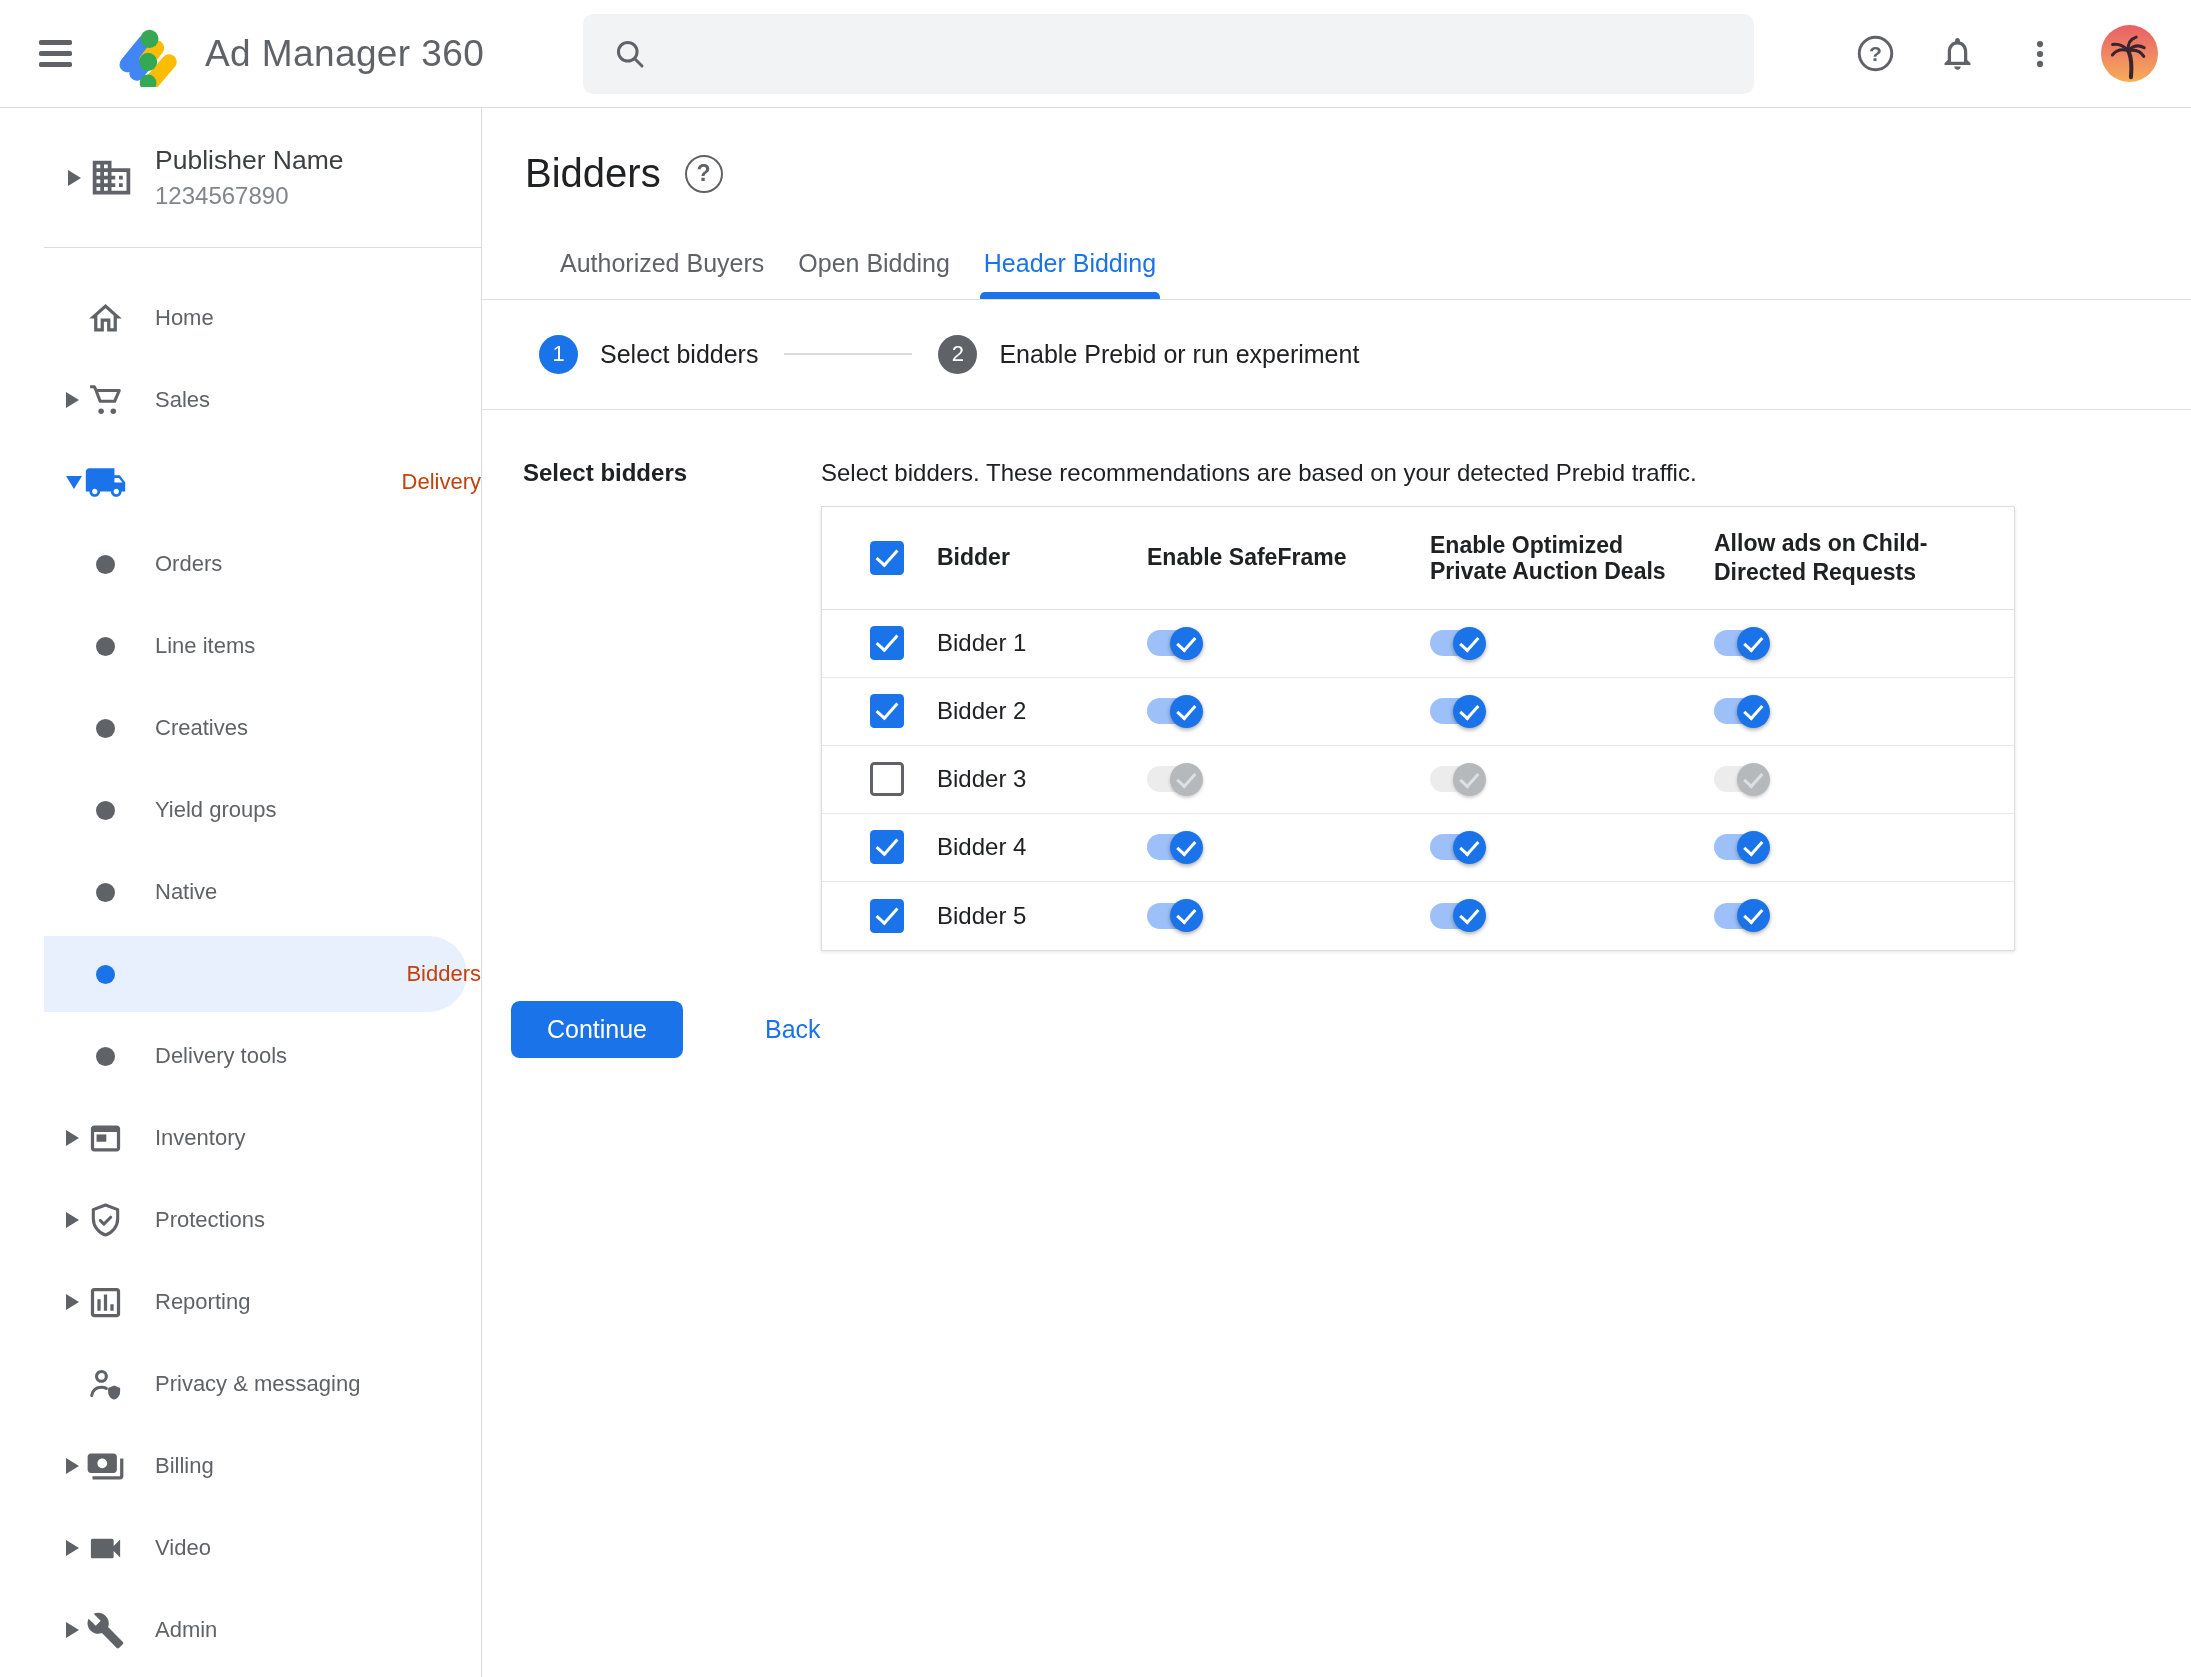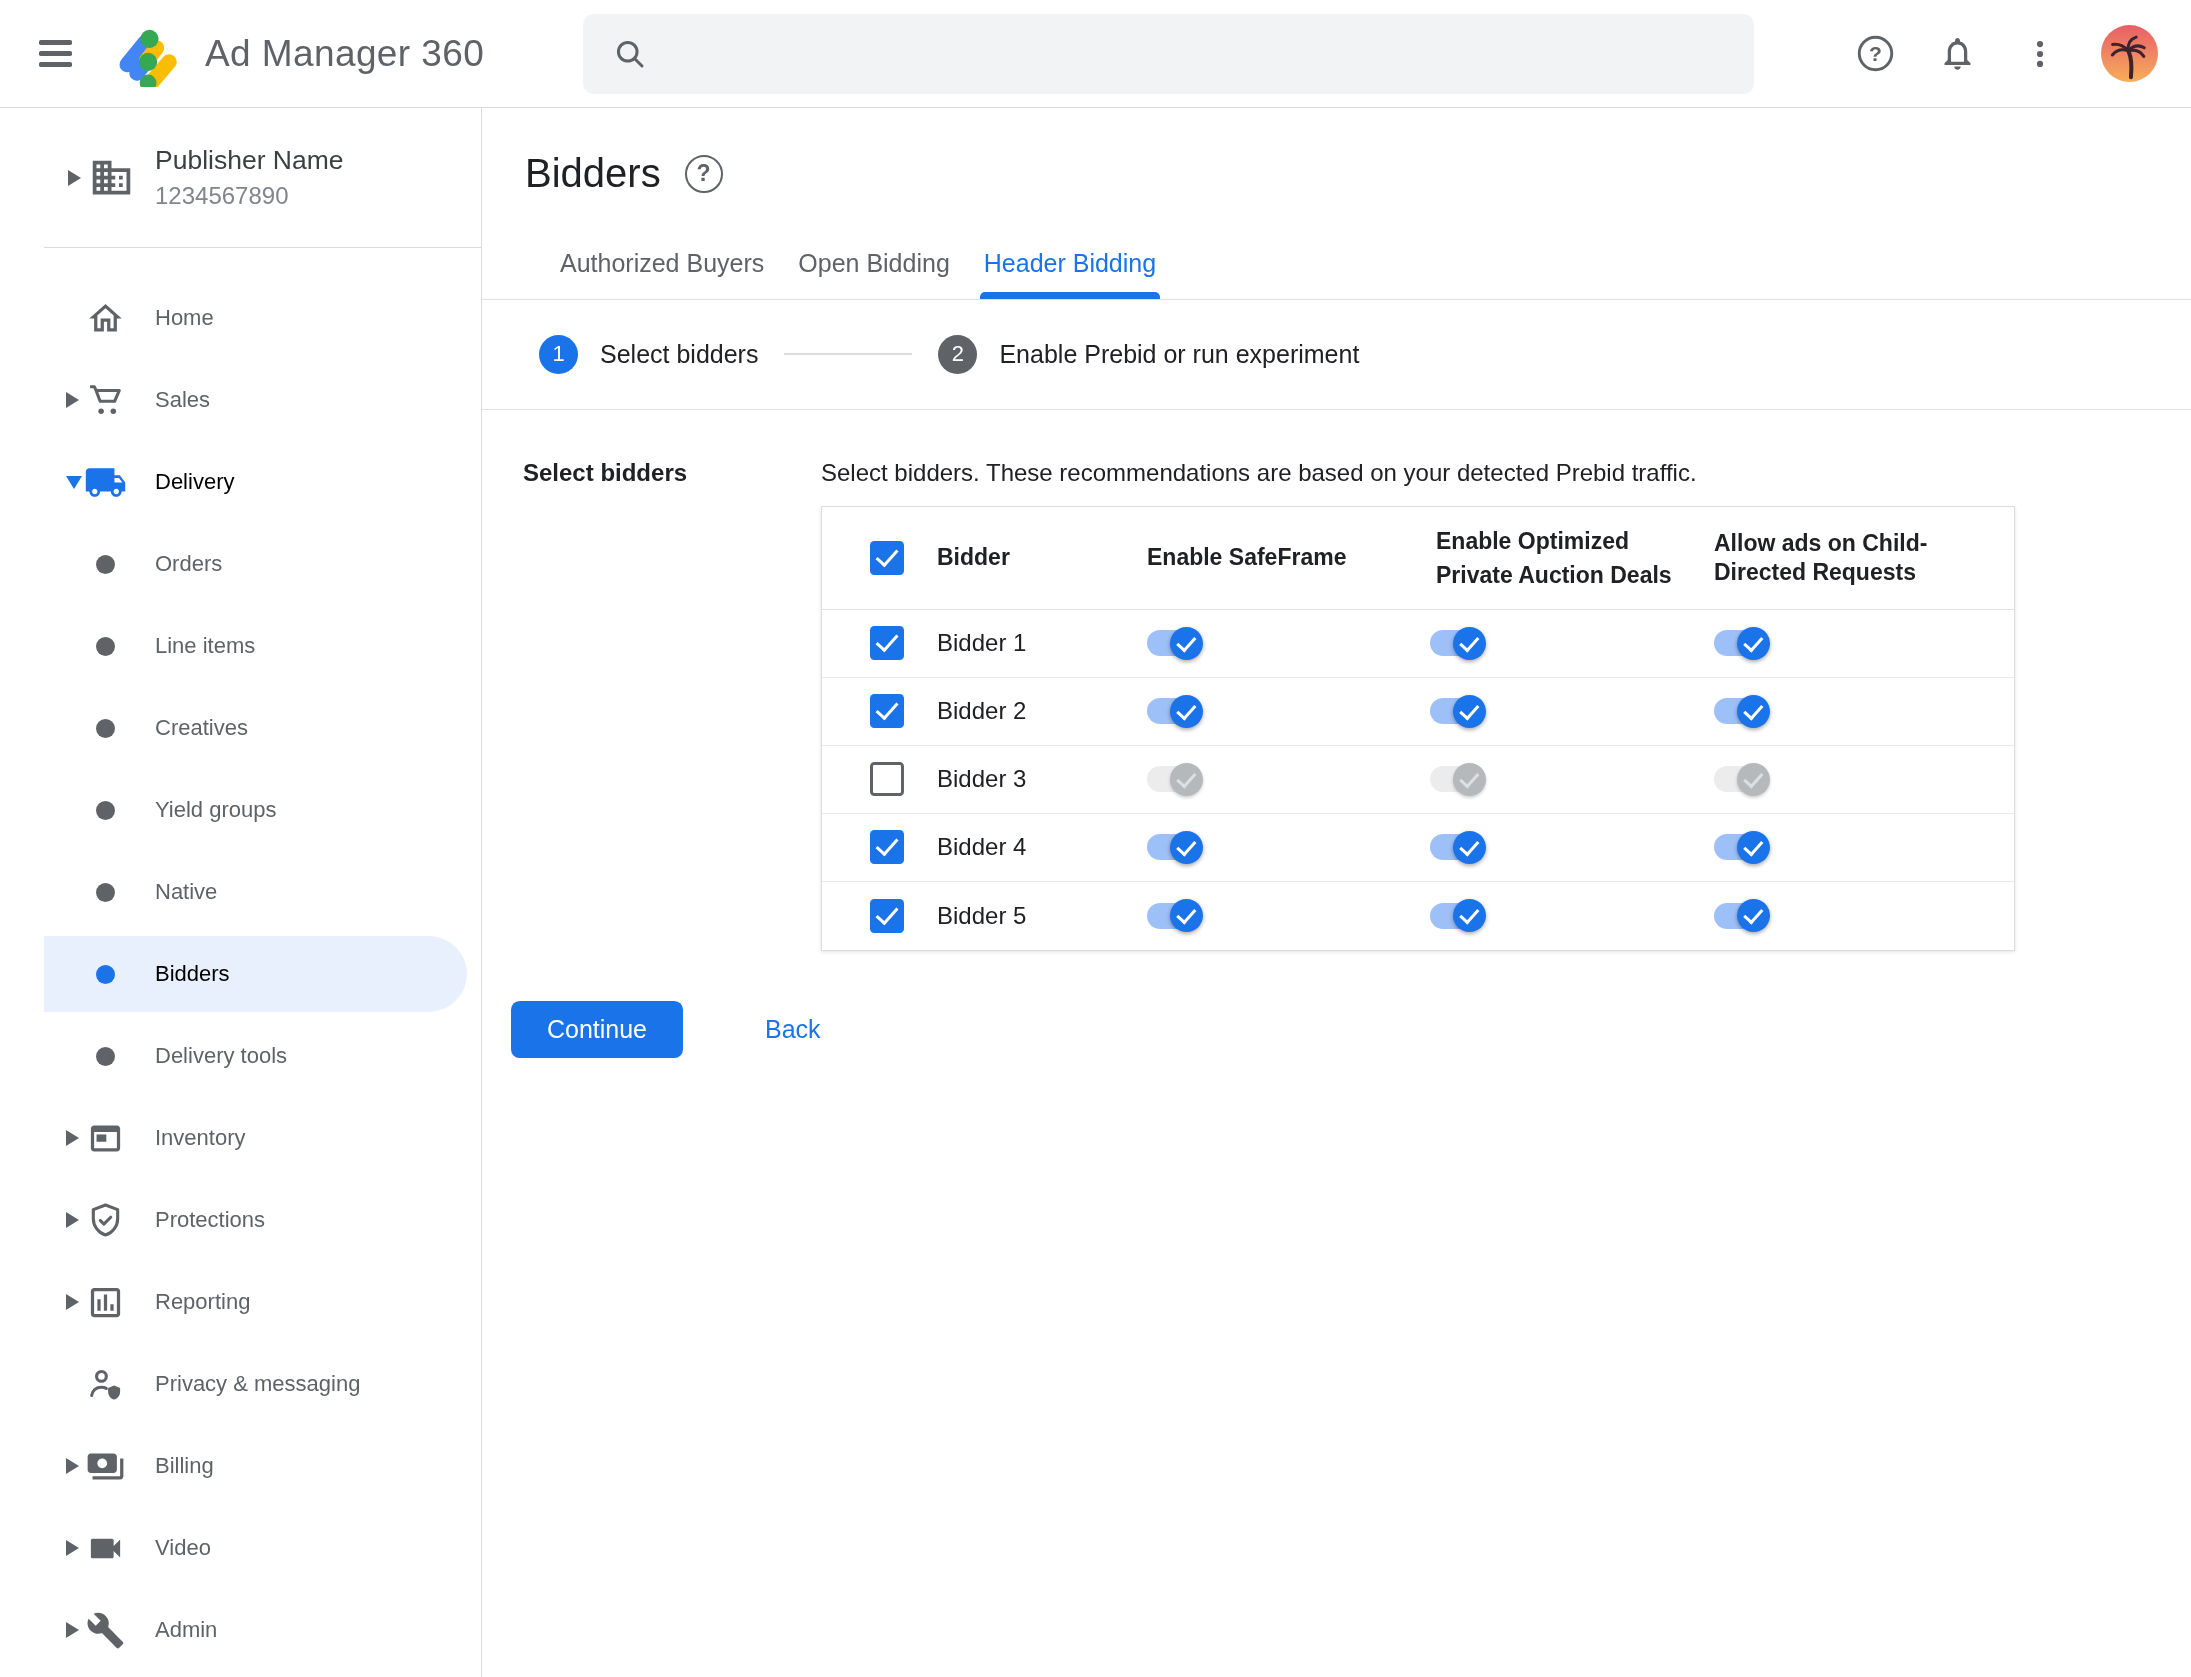--- a/index.html
+++ b/index.html
@@ -36,21 +36,21 @@
   .pub-text { margin-left:111px; }
   .pub-name { font-size:26.5px; font-weight:500; color:#3c4043; }
   .pub-id { font-size:24px; color:#80868b; margin-top:6.8px; }
 
   .nav { padding-top:29px; }
   .nav-item { height:82px; position:relative; display:flex; align-items:center; cursor:pointer;
               font-size:22px; font-weight:500; color:#5f6368; }
   .nav-item .caret { position:absolute; left:22px; }
   .nav-item .icon { position:absolute; left:39px; width:45px; display:flex; justify-content:center; }
   .nav-item .label { margin-left:111px; position:relative; z-index:1; }
-  .nav-item.blue { color:#000000; }
+  .nav-item.blue { color:#c2410c;justify-content:flex-end; }
   .nav-item.selected::before { content:""; position:absolute; left:0; right:13.7px; top:3.4px; bottom:3.4px;
                                background:#e8f0fe; border-radius:0 38px 38px 0; }
   .bullet { width:19px; height:19px; border-radius:50%; background:#5f6368; position:relative; z-index:1; }
   .bullet.blue { background:#1a73e8; }
   .caret-r { width:0; height:0; border-left:13px solid #5f6368; border-top:8.6px solid transparent;
              border-bottom:8.6px solid transparent; }
   .caret-d { width:0; height:0; border-top:13px solid #1a73e8; border-left:8.6px solid transparent;
              border-right:8.6px solid transparent; }
 
   
@@ -79,21 +79,21 @@
   
   .content { padding:48px 0 0 41px; display:flex; }
   .section-label { width:298px; flex:none; font-size:24px; font-weight:700; color:#202124; padding-top:1.7px; }
   .description { font-size:24px; color:#202124; line-height:29px; margin-bottom:19px; }
 
   .bidder-table { width:1194px; border:0.9px solid #dadce0; background:#fff;
                   box-shadow:0 1.7px 3.4px rgba(60,64,67,.15); }
   .t-row { display:grid; grid-template-columns:277px 283px 284px 1fr; align-items:center; padding-left:48px; }
   .t-head { height:103px; border-bottom:0.9px solid #e0e0e0; font-weight:700; font-size:23px; }
   .t-head .h4 { max-width:233px; line-height:29px; }
-  .t-head .h3 { max-width:257px; line-height:34px;margin-left:6px; }
+  .t-head .h3 { max-width:257px; line-height:26px; }
   .t-data { height:68px; border-bottom:0.9px solid #e8e8e8; font-size:24px; }
   .t-data:last-child { border-bottom:none; }
   .name-cell { display:flex; align-items:center; gap:33px; }
 
   .checkbox { width:34px; height:34px; border-radius:4.3px; position:relative; cursor:pointer; flex:none; }
   .checkbox.checked { background:#1a73e8; }
   .checkbox.checked::after { content:""; position:absolute; left:11px; top:4.3px; width:9.4px; height:18px;
                              border:solid #fff; border-width:0 3.4px 3.4px 0; transform:rotate(42deg); }
   .checkbox.unchecked { background:#fff; border:3.4px solid #5f6368; }
 

